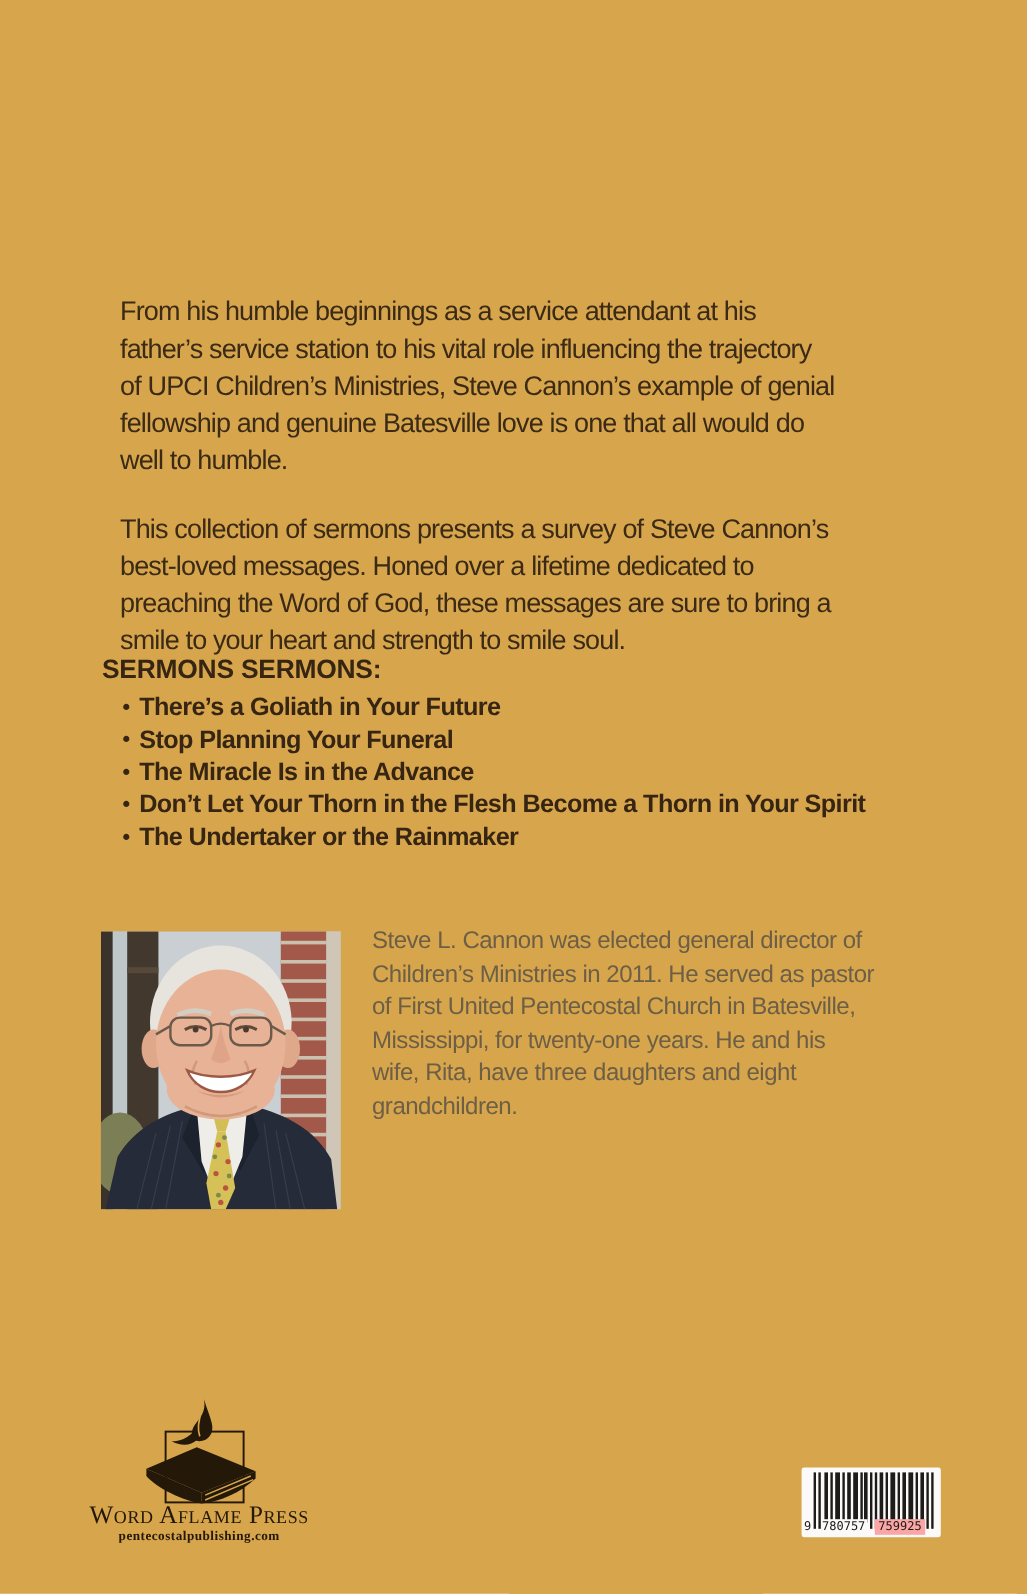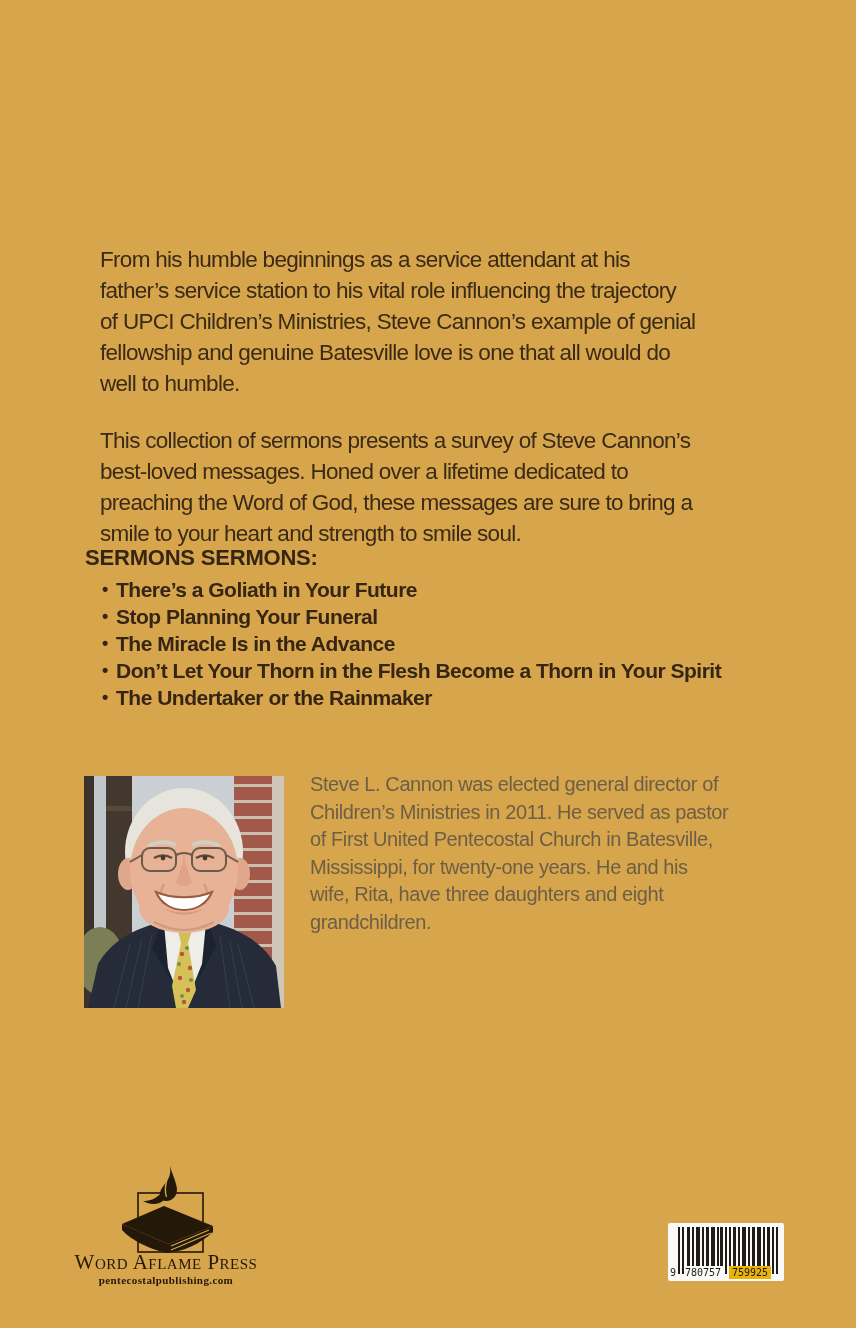--- a/index.html
+++ b/index.html
@@ -82,21 +82,21 @@
     background:#fbfaf8;border-radius:2px;
   }
   .barcode svg{position:absolute;left:0;top:0;}
   .bc-digits{
     position:absolute;bottom:2px;left:0;width:100%;height:13px;
     font-family:"DejaVu Sans Mono", monospace;
     font-size:10px;line-height:13px;color:#1a1a1a;
   }
   .bc-lead{position:absolute;left:2px;bottom:0;}
   .bc-g1{position:absolute;left:17px;bottom:0;width:38px;text-align:left;background:#fbfaf8;}
-  .bc-g2{position:absolute;left:61px;bottom:0;width:42px;text-align:center;background:#eab308;}
+  .bc-g2{position:absolute;left:61px;bottom:0;width:42px;text-align:center;background:#fca5a5;}
 </style>
 </head>
 <body>
 
 <div class="cover">
 
   <div class="para" id="p1">
     <span class="line">From his humble beginnings as a service attendant at his</span>
     <span class="line">father’s service station to his vital role influencing the trajectory</span>
     <span class="line">of UPCI Children’s Ministries, Steve Cannon’s example of genial</span>

